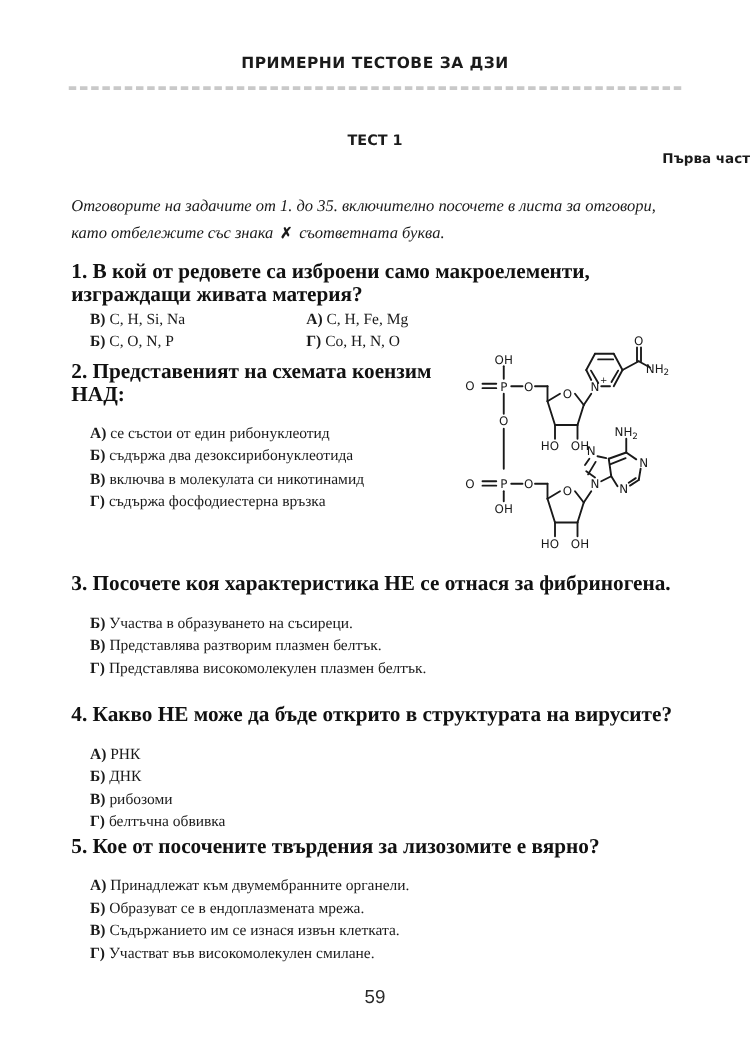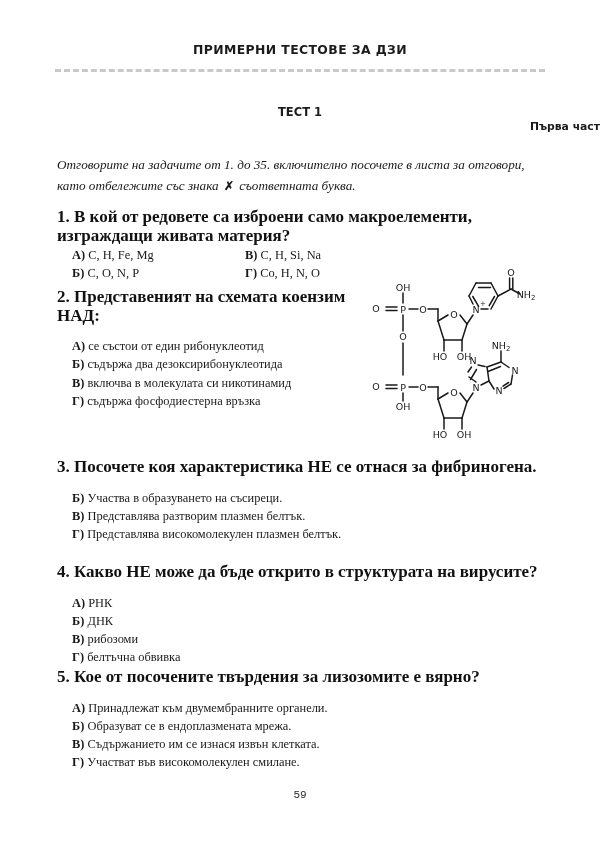--- a/index.html
+++ b/index.html
@@ -147,22 +147,22 @@
     height: 192px;
   }
 
   
   .page-number {
     position: absolute;
     top: 789px;
     left: 0;
     width: 600px;
     text-align: center;
-    font-family: Liberation Mono, monospace;
-    font-size: 11px;
+    font-family: Liberation Sans, sans-serif;
+    font-size: 15px;
     color: #2a2a2a;
   }
 </style>
 </head>
 <body>
 
 <div class="page">
 
   <div class="doc-header">ПРИМЕРНИ ТЕСТОВЕ ЗА ДЗИ</div>
 
@@ -179,26 +179,26 @@
     <span>съответната буква.</span>
   </div>
 
   <div class="q-block" id="q1">
     <div class="q-stem">
       <span>1.</span>
       <span>В кой от редовете са изброени само макроелементи, изграждащи живата материя?</span>
     </div>
     <div class="ans-grid">
       <div class="ans">
+        <b>В)</b>
+        <span>C, H, Si, Na</span>
+      </div>
+      <div class="ans">
         <b>А)</b>
         <span>C, H, Fe, Mg</span>
-      </div>
-      <div class="ans">
-        <b>В)</b>
-        <span>C, H, Si, Na</span>
       </div>
       <div class="ans">
         <b>Б)</b>
         <span>C, O, N, P</span>
       </div>
       <div class="ans">
         <b>Г)</b>
         <span>Co, H, N, O</span>
       </div>
     </div>

